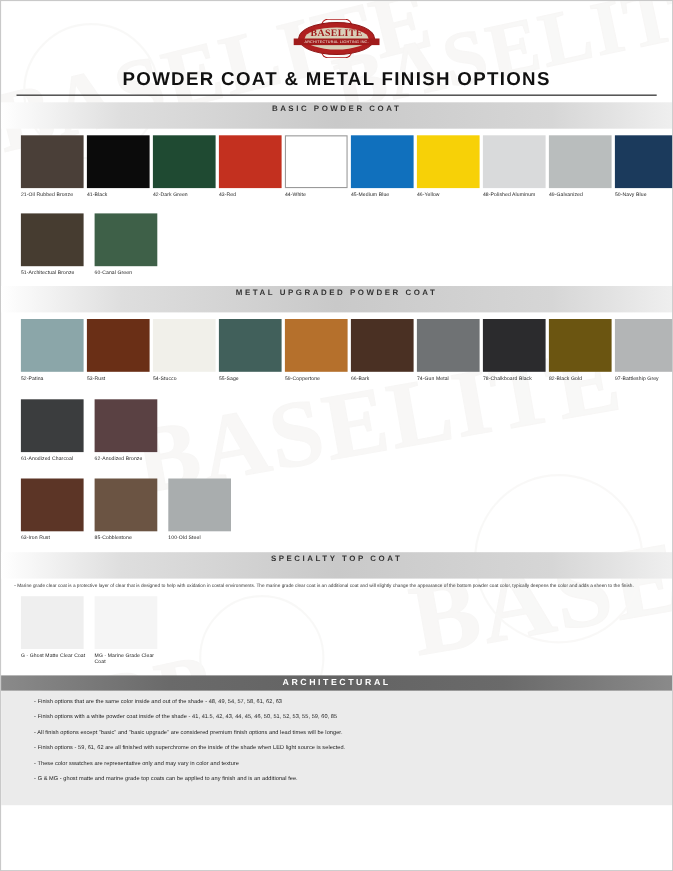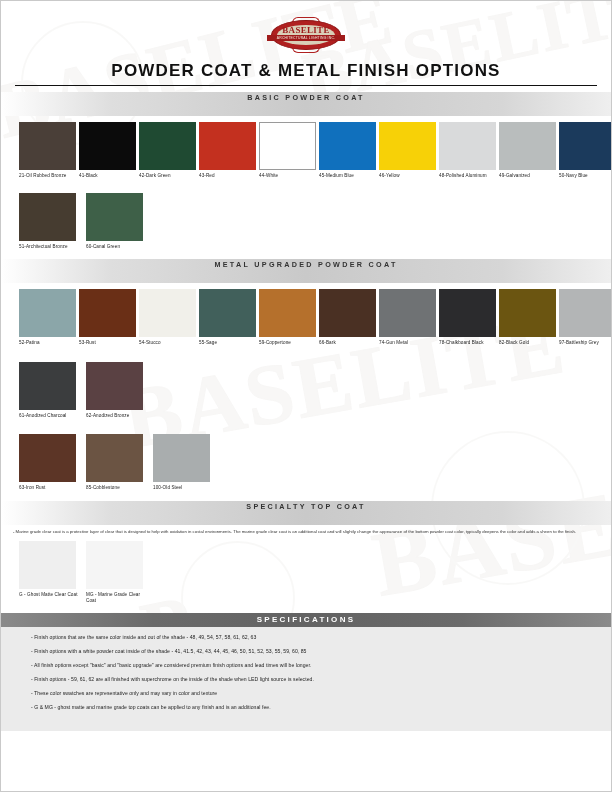--- a/index.html
+++ b/index.html
@@ -333,21 +333,21 @@
             <div class="chip" style="background: rgb(239, 239, 239);"></div>
             <div class="chip-label">G - Ghost Matte Clear Coat</div>
           </div>
           <div class="swatch">
             <div class="chip" style="background: rgb(245, 245, 245);"></div>
             <div class="chip-label">MG - Marine Grade Clear Coat</div>
           </div>
         </div>
       </div>
 
-    <div class="section-bar dark">SPECIFICATIONS</div>
+    <div class="section-bar dark">ARCHITECTURAL</div>
     <div class="spec-block">
       <ul class="spec-list" id="spec-root">
           <li>- Finish options that are the same color inside and out of the shade  -  48, 49, 54, 57, 58, 61, 62, 63</li>
           <li>- Finish options with a white powder coat inside of the shade  -  41, 41.5, 42, 43, 44, 45, 46, 50, 51, 52, 53, 55, 59, 60, 85</li>
           <li>- All finish options except "basic" and "basic upgrade" are considered premium finish options and lead times will be longer.</li>
           <li>- Finish options - 59, 61, 62 are all finished with superchrome on the inside of the shade when LED light source is selected.</li>
           <li>- These color swatches are representative only and may vary in color and texture</li>
           <li>- G &amp; MG - ghost matte and marine grade top coats can be applied to any finish and is an additional fee.</li>
         </ul>
     </div>

